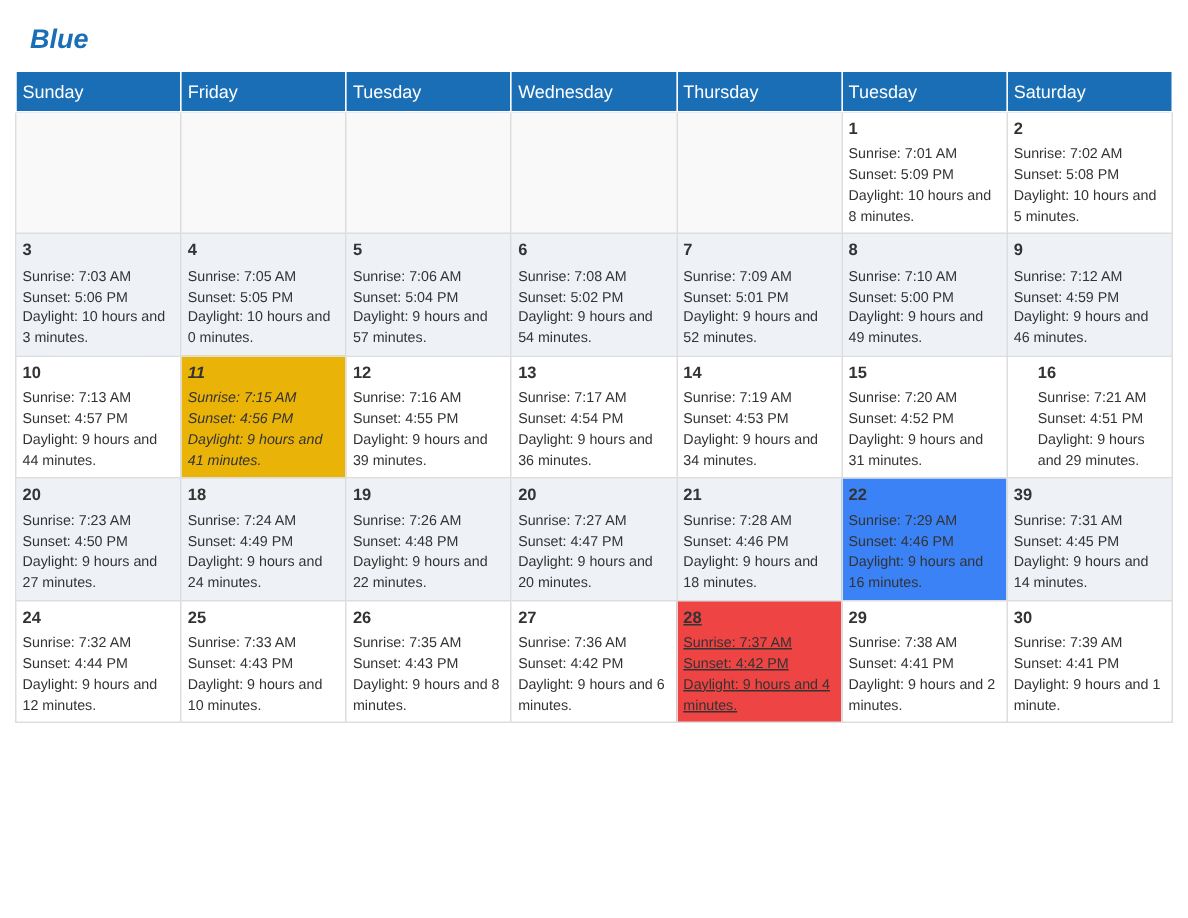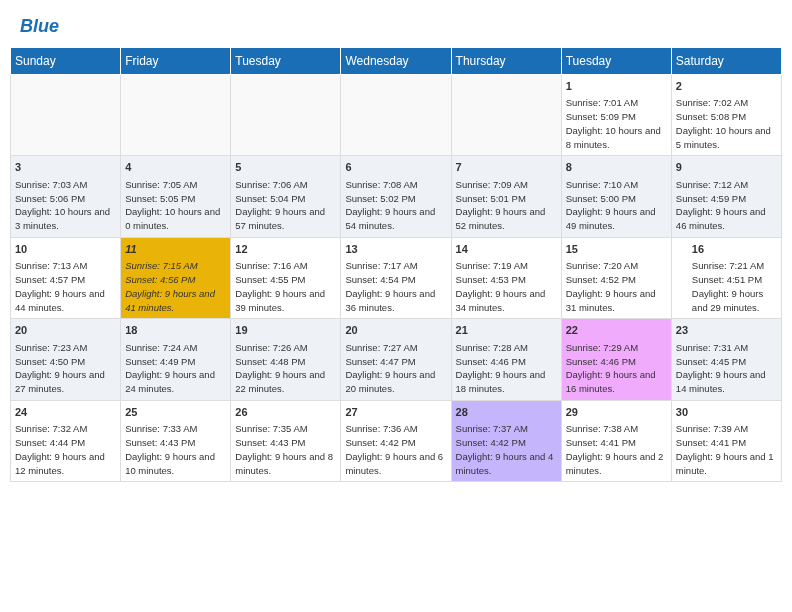--- a/index.html
+++ b/index.html
@@ -198,47 +198,47 @@
           <div class="day-info">Sunrise: 7:26 AM<br>Sunset: 4:48 PM<br>Daylight: 9 hours and 22 minutes.</div>
         </td>
         <td style="background: rgb(238, 242, 247);">
           <span class="day-number">20</span>
           <div class="day-info">Sunrise: 7:27 AM<br>Sunset: 4:47 PM<br>Daylight: 9 hours and 20 minutes.</div>
         </td>
         <td style="background: rgb(238, 242, 247); margin-left: 44px;">
           <span class="day-number">21</span>
           <div class="day-info">Sunrise: 7:28 AM<br>Sunset: 4:46 PM<br>Daylight: 9 hours and 18 minutes.</div>
         </td>
-        <td style="background: #f0abfc;">
+        <td style="background: #3b82f6;">
           <span class="day-number">22</span>
           <div class="day-info">Sunrise: 7:29 AM<br>Sunset: 4:46 PM<br>Daylight: 9 hours and 16 minutes.</div>
         </td>
         <td style="background: rgb(238, 242, 247);">
-          <span class="day-number">23</span>
+          <span class="day-number">39</span>
           <div class="day-info">Sunrise: 7:31 AM<br>Sunset: 4:45 PM<br>Daylight: 9 hours and 14 minutes.</div>
         </td>
       </tr>
       <tr>
         <td style="background: rgb(255, 255, 255);">
           <span class="day-number">24</span>
           <div class="day-info">Sunrise: 7:32 AM<br>Sunset: 4:44 PM<br>Daylight: 9 hours and 12 minutes.</div>
         </td>
         <td style="background: rgb(255, 255, 255);">
           <span class="day-number">25</span>
           <div class="day-info">Sunrise: 7:33 AM<br>Sunset: 4:43 PM<br>Daylight: 9 hours and 10 minutes.</div>
         </td>
         <td style="background: rgb(255, 255, 255);">
           <span class="day-number">26</span>
           <div class="day-info">Sunrise: 7:35 AM<br>Sunset: 4:43 PM<br>Daylight: 9 hours and 8 minutes.</div>
         </td>
         <td style="background: rgb(255, 255, 255);">
           <span class="day-number">27</span>
           <div class="day-info">Sunrise: 7:36 AM<br>Sunset: 4:42 PM<br>Daylight: 9 hours and 6 minutes.</div>
         </td>
-        <td style="background: #c4b5fd;">
+        <td style="background: #ef4444; text-decoration: underline;">
           <span class="day-number">28</span>
           <div class="day-info">Sunrise: 7:37 AM<br>Sunset: 4:42 PM<br>Daylight: 9 hours and 4 minutes.</div>
         </td>
         <td style="background: rgb(255, 255, 255);">
           <span class="day-number">29</span>
           <div class="day-info">Sunrise: 7:38 AM<br>Sunset: 4:41 PM<br>Daylight: 9 hours and 2 minutes.</div>
         </td>
         <td style="background: rgb(255, 255, 255);">
           <span class="day-number">30</span>
           <div class="day-info">Sunrise: 7:39 AM<br>Sunset: 4:41 PM<br>Daylight: 9 hours and 1 minute.</div>

